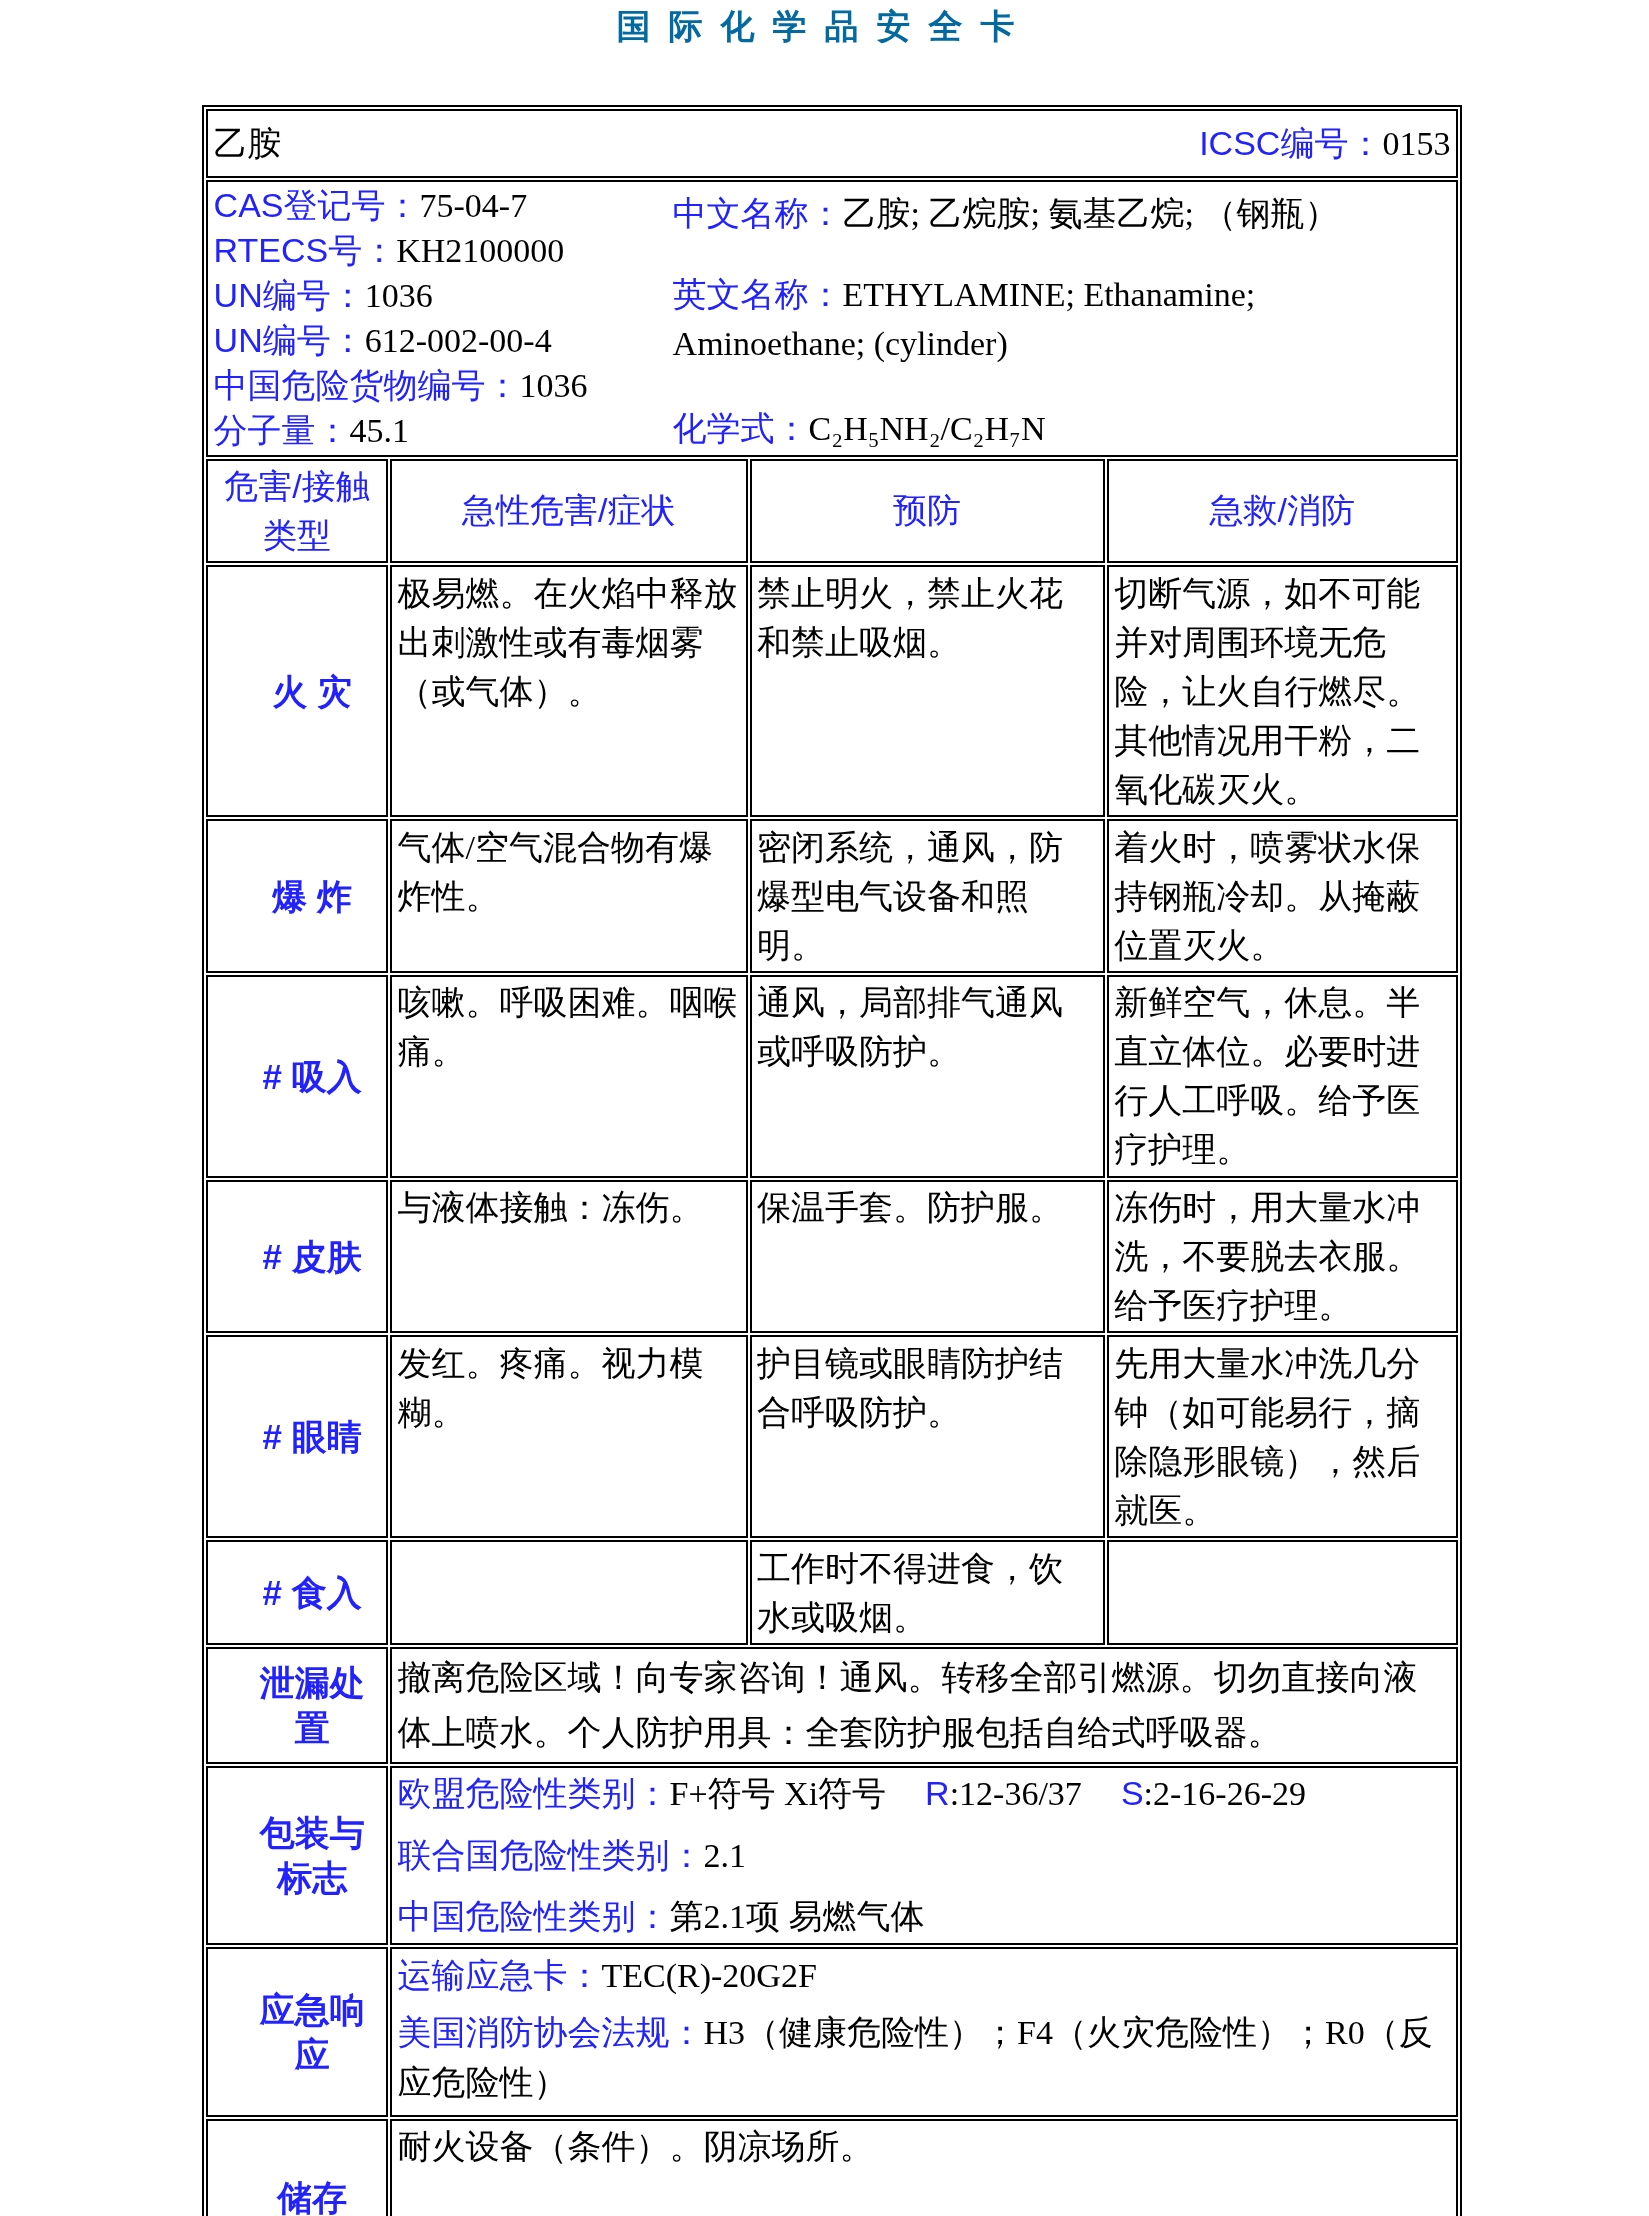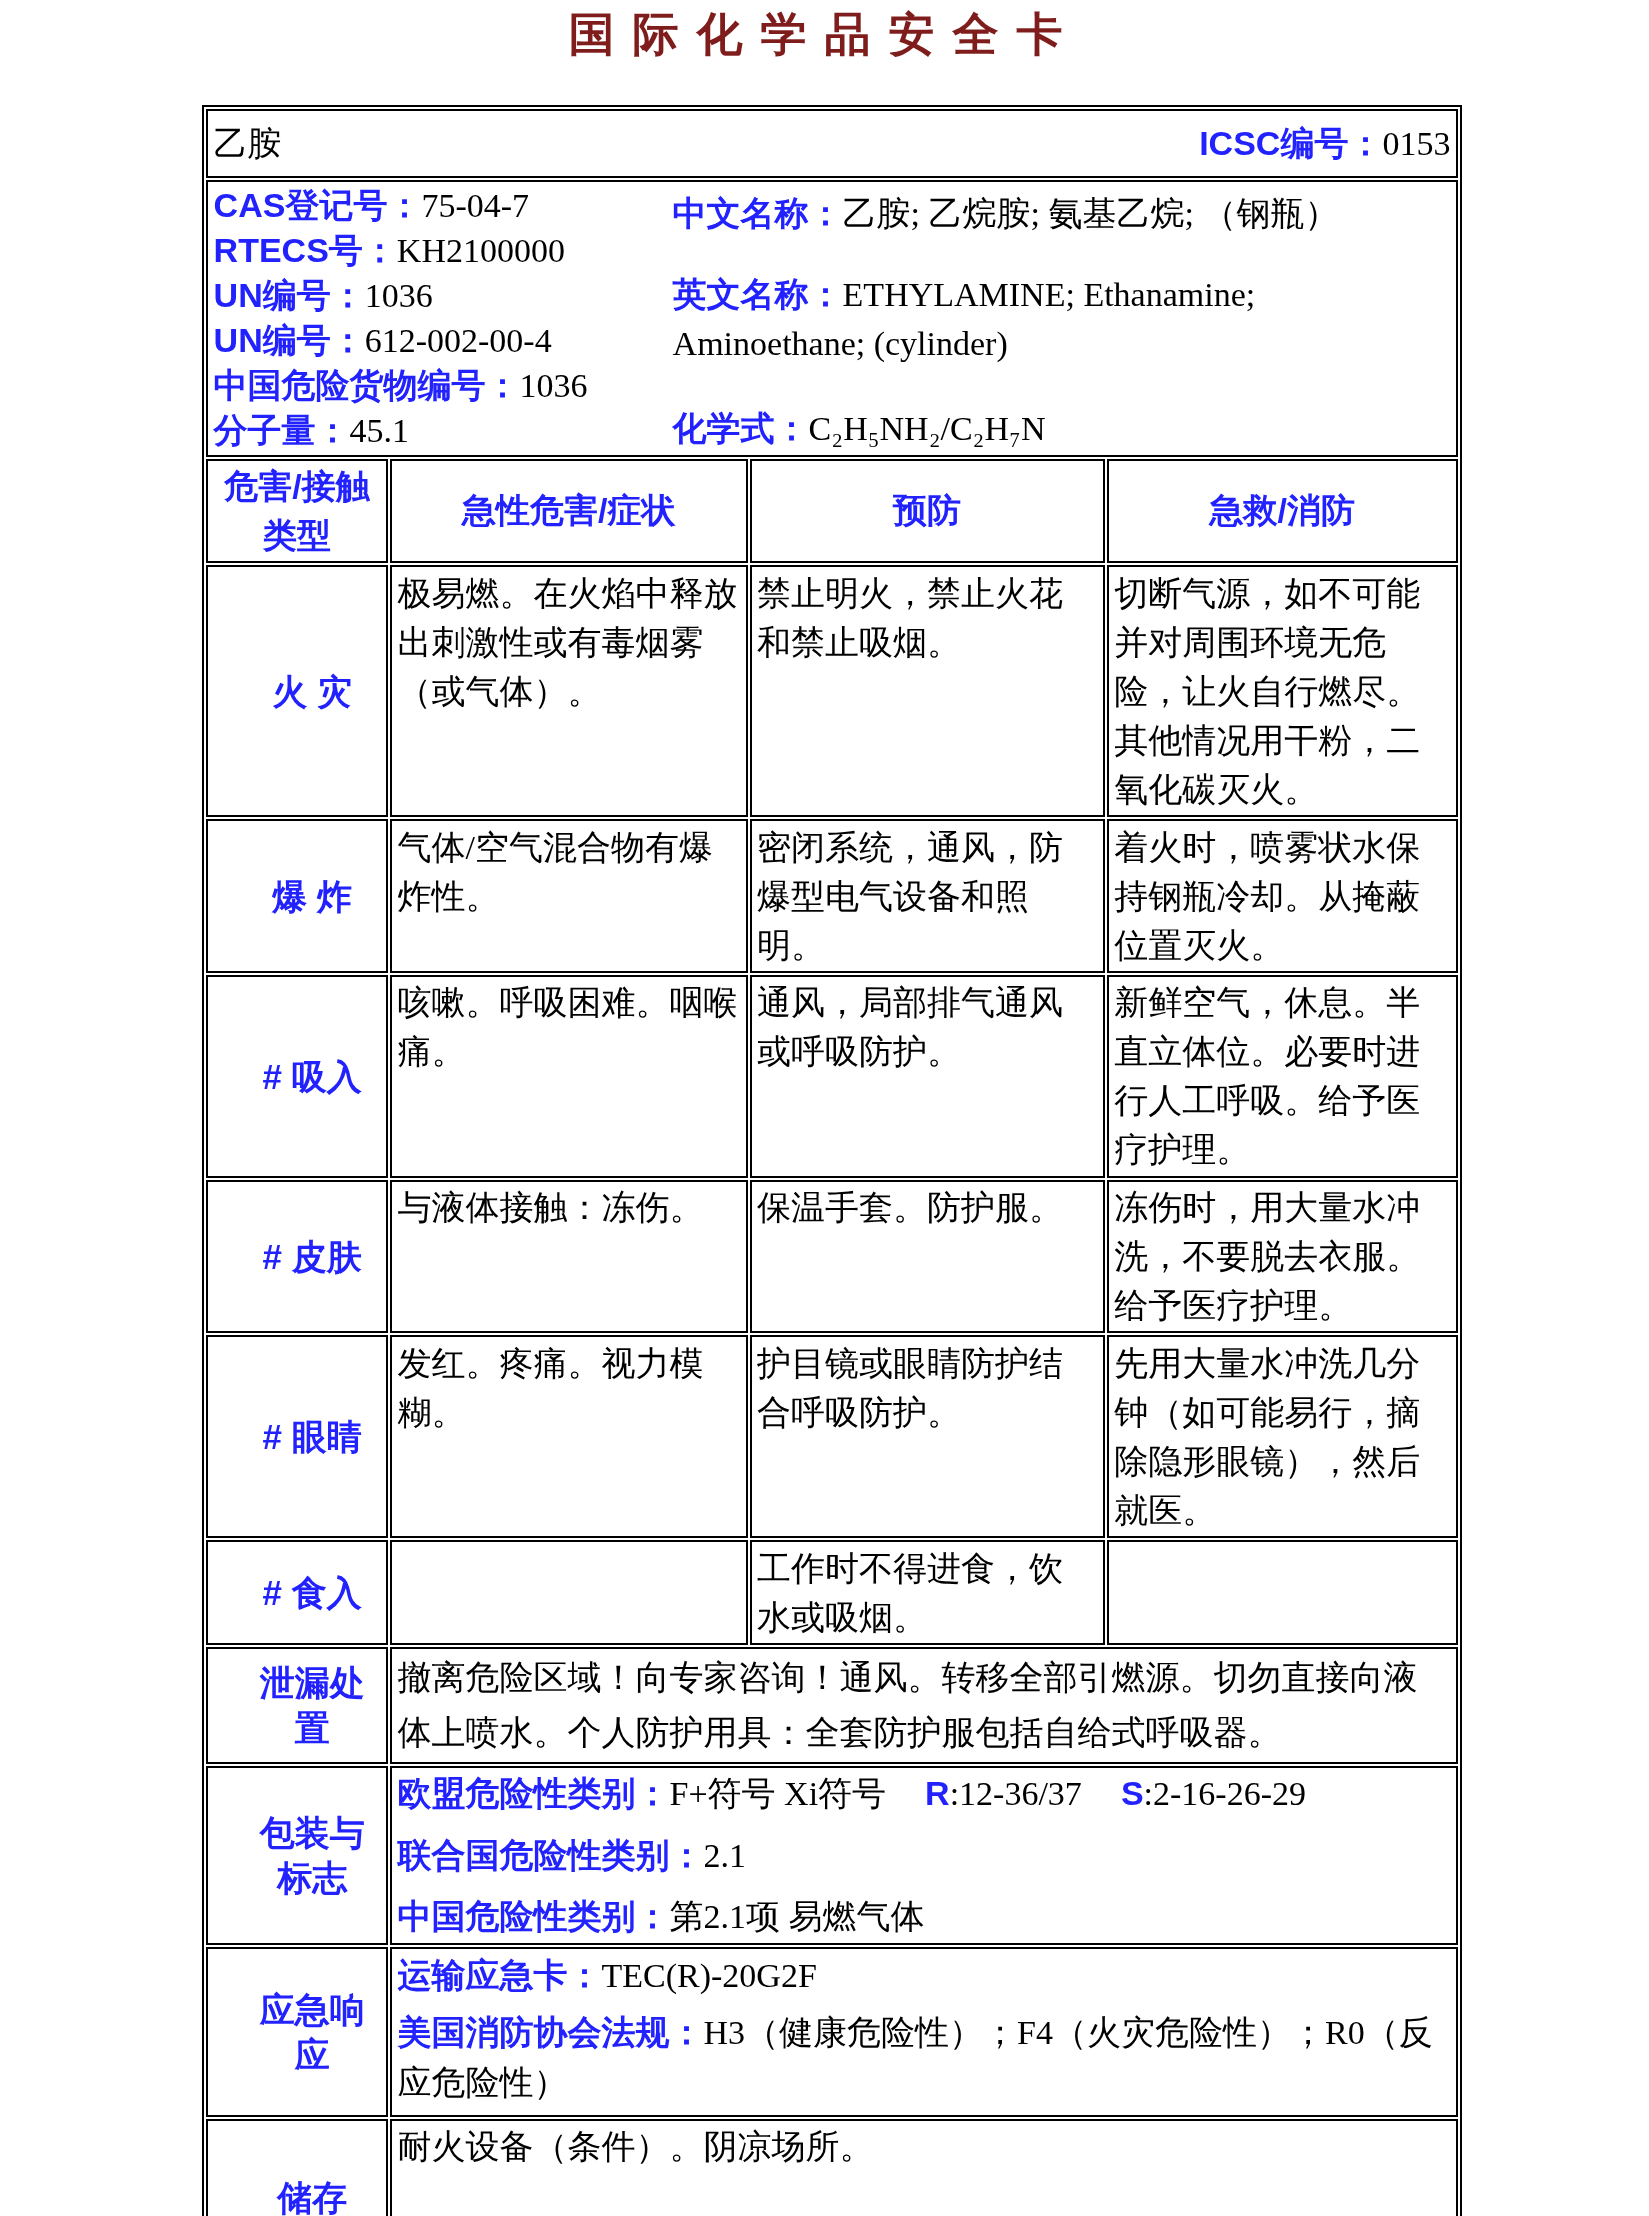--- a/index.html
+++ b/index.html
@@ -2,33 +2,33 @@
 <html style="font-size:11.2px"><head>
 <meta charset="utf-8">
 <style>
   html,body{margin:0;padding:0;}
   body{
     width:1649px;height:2216px;background:#ffffff;position:relative;
     font-family:"Liberation Serif","DejaVu Serif",serif;color:#000;
   }
   .page-title{
     margin:4.2px 0 0 0;text-align:center;
-    color:#7f1d1d;font-weight:bold;font-size:46px;letter-spacing:18px;
+    color:#0369a1;font-weight:bold;font-size:34px;letter-spacing:18px;
     font-family:"Liberation Sans","DejaVu Sans",sans-serif;
   }
   .card{position:absolute;left:202px;top:105px;}
   table.card-table{
     border-collapse:separate;border-spacing:2.8px;
     border:2.8px solid #000;width:1260px;table-layout:fixed;background:#fff;
   }
   td{
     border:2.1px solid #000;padding:1.4px 5.6px;vertical-align:top;
     font-size:34px;line-height:49px;overflow:hidden;word-break:break-word;
   }
-  .blue{color:#2222ff;font-weight:bold;font-family:"Liberation Sans","DejaVu Sans",sans-serif;}
+  .blue{color:#2222ff;font-weight:normal;font-family:"Liberation Sans","DejaVu Sans",sans-serif;}
   td.rowlabel{
     vertical-align:middle;text-align:center;color:#2222ff;font-weight:bold;
     font-family:"Liberation Sans","DejaVu Sans",sans-serif;font-size:35px;line-height:45px;padding-left:36px;
   }
   td.hdr{vertical-align:middle;text-align:center;}
   .row1{display:flex;justify-content:space-between;align-items:center;height:100%;}
   .ident{display:flex;height:100%;align-items:flex-end;}
   .ident-left{width:459px;flex:none;}
   .ident-left div{line-height:44px;white-space:nowrap;}
   .ident-right{flex:1;}

